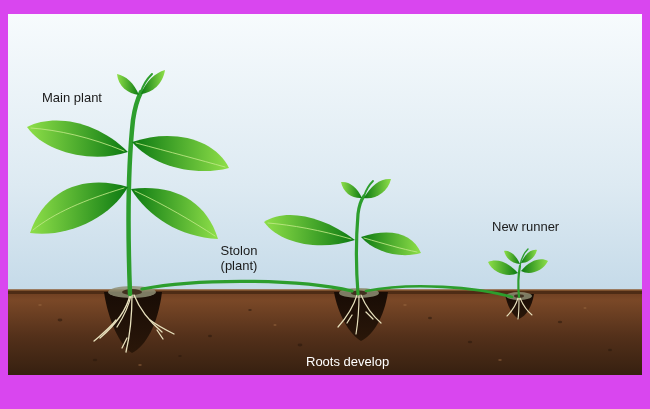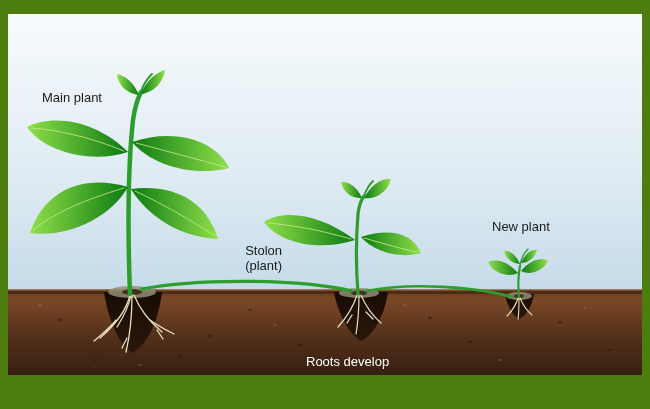--- a/index.html
+++ b/index.html
@@ -1,31 +1,31 @@
 <!DOCTYPE html>
 <html style="--sky-top: #f6fbfd; --sky-bottom: #c3d9e8; --leaf-dark: #0c7a12; --leaf-light: #8fdf49; --stem-green: #2d9e2d; --soil-light: #7a4827; --soil-dark: #362010; --root-color: #e8e1bd; --label-text: #1a1a1a; --roots-label-text: #ffffff;"><head>
 <meta charset="utf-8">
 <style>
   html,body{margin:0;padding:0;background:#ffffff;}
   .stage{
     position:relative;
     width:650px;height:409px;
-    background:#4d7c0f;
+    background:#d946ef;
     font-family:"Liberation Sans", sans-serif;
     overflow:hidden;
   }
   .scene{position:absolute;left:0;top:0;width:650px;height:409px;display:block;}
   .label{
     position:absolute;
     font-size:13px;
     color:var(--label-text,#1a1a1a);
     white-space:nowrap;
     user-select:none;
   }
-  .label.center{text-align:right;white-space:normal;line-height:15px;}
+  .label.center{text-align:center;white-space:normal;line-height:15px;}
   .label.on-soil{color:var(--roots-label-text,#ffffff);}
   .stem{stroke:var(--stem-green,#2d9e2d);fill:none;stroke-linecap:round;}
   .stolon{stroke:var(--stem-green,#35a035);fill:none;stroke-linecap:round;}
   .root{stroke:var(--root-color,#e8e1bd);fill:none;stroke-linecap:round;}
   .vein{stroke:#bfe886;fill:none;stroke-width:1;opacity:.85;stroke-linecap:round;}
 </style>
 </head>
 <body>
 
 <div class="stage">
@@ -167,16 +167,16 @@
     </g>
   </svg>
 
   <div class="label" style="left:42px; top:90px;">Main plant</div>
 
   <div class="label center" style="left:196px; top:243px; width:86px;">
     <span>Stolon</span><br>
     <span>(plant)</span>
   </div>
 
-  <div class="label" style="left:492px; top:219px;">New plant</div>
+  <div class="label" style="left:492px; top:219px;">New runner</div>
 
   <div class="label on-soil" style="left:306px; top:354px;">Roots develop</div>
 </div>
 
 </body></html>

